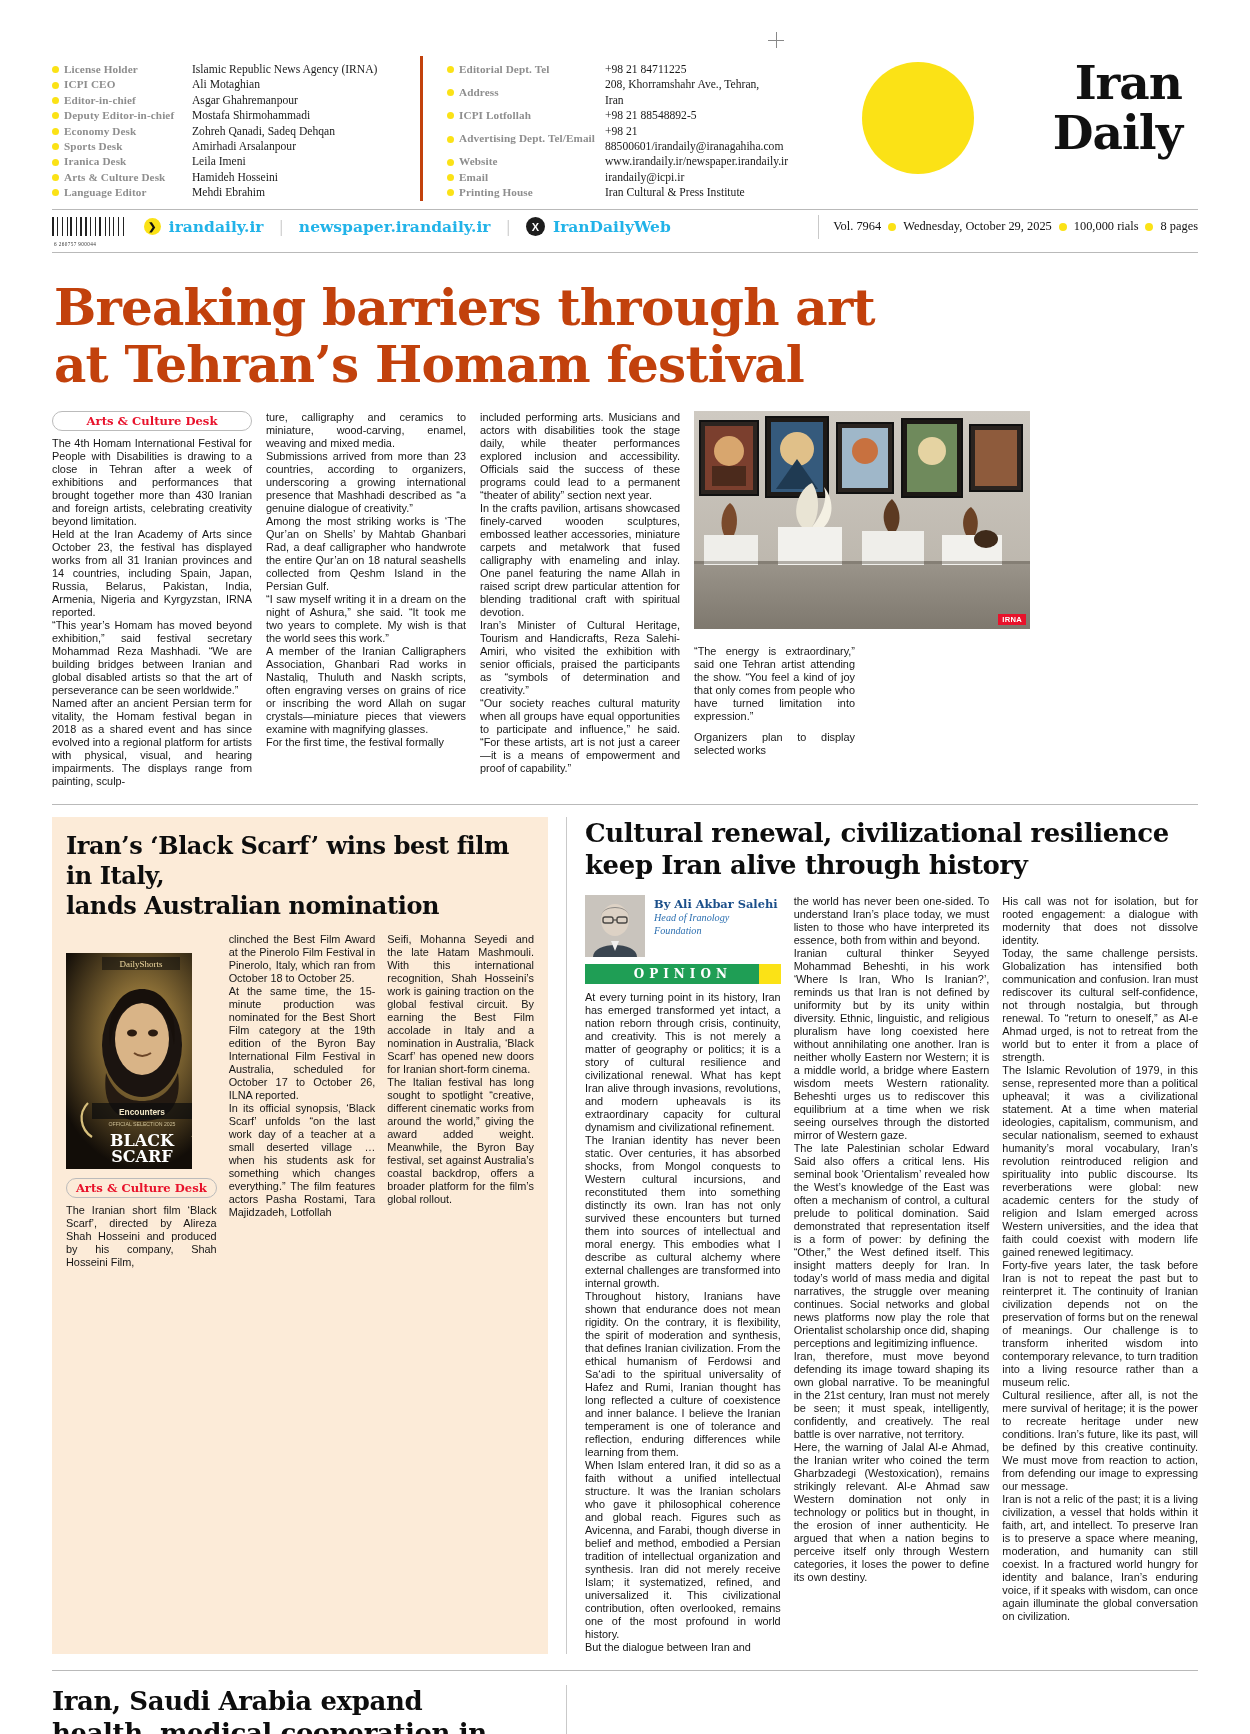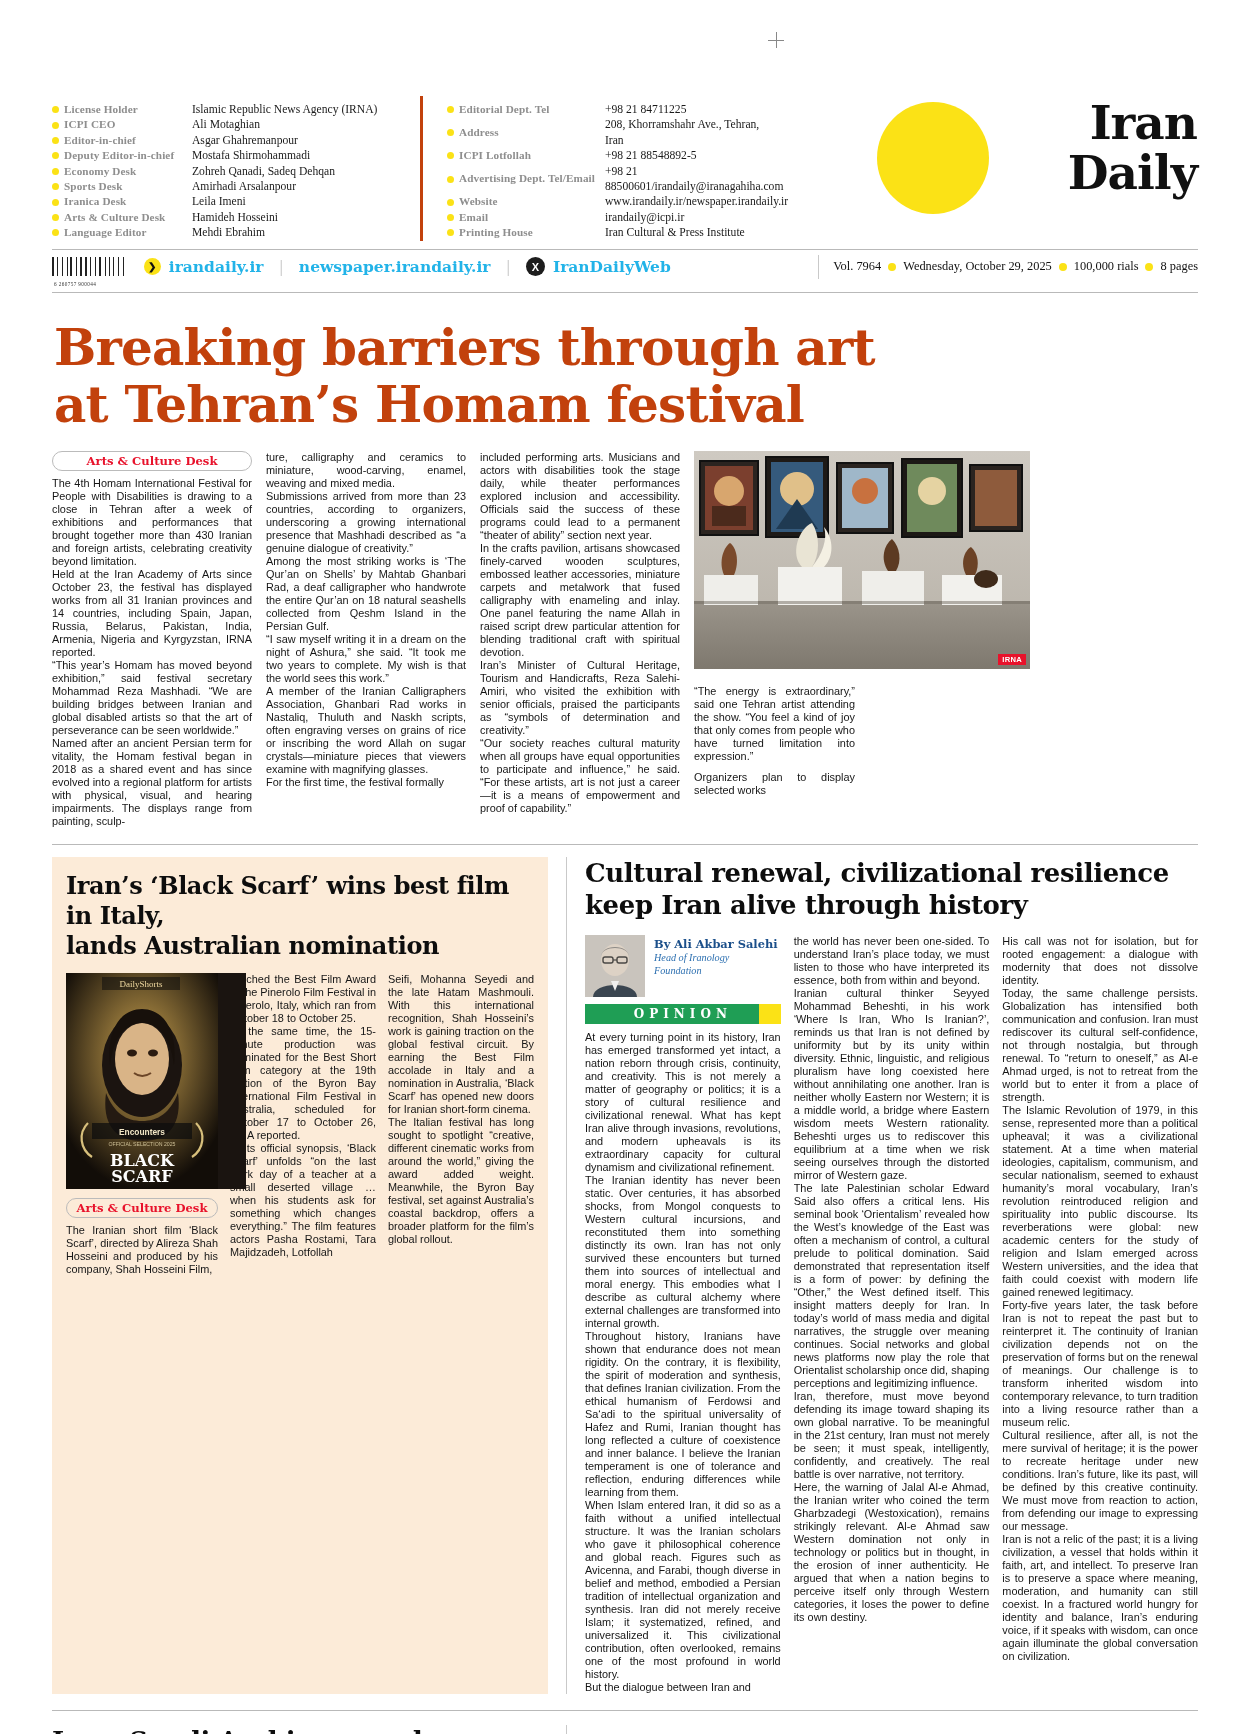--- a/index.html
+++ b/index.html
@@ -15,36 +15,36 @@
   .page { position:absolute; left:0; top:0; width:1250px; height:1734px; }
 
   
   .cropmark { position:absolute; left:768px; top:32px; width:16px; height:16px; }
   .cropmark:before { content:""; position:absolute; left:0; top:7.5px; width:16px; height:1px; background:#888; }
   .cropmark:after  { content:""; position:absolute; left:7.5px; top:0; width:1px; height:16px; background:#888; }
 
   .sheet { position:absolute; left:52px; top:56px; width:1146px; }
 
   
-  .masthead { display:flex; align-items:flex-end; position:relative; min-height:128px;margin-top:40px; }
+  .masthead { display:flex; align-items:flex-end; position:relative; min-height:128px; }
   .mh-col { padding-top:6px; }
   .mh-col.a { width:360px; }
   .mh-col.b { width:358px; padding-left:24px; border-left:3px solid #c2410c; margin-left:8px; min-height:116px; }
   .mh-row { display:flex; line-height:15.4px; font-size:11.2px; }
   .mh-label {
     color:#8e8e8e; font-weight:bold; letter-spacing:.1px;
     display:flex; align-items:center; gap:5px;
   }
   .mh-col.a .mh-label { width:140px; flex:0 0 140px; }
   .mh-col.b .mh-label { width:158px; flex:0 0 158px; }
   .dot { width:7px; height:7px; border-radius:50%; background:#FBE216; display:inline-block; flex:0 0 7px; }
   .mh-val { color:#1a1a1a; font-size:11.6px; }
 
   
-  .logo-wrap { position:absolute; right:1px; top:-4px; width:330px; height:130px; }
+  .logo-wrap { position:absolute; right:16px; top:-4px; width:330px; height:130px; }
   .logo-circle {
     position:absolute; left:10px; top:10px; width:112px; height:112px;
     border-radius:50%; background:#FBE216;
   }
   .logo-text {
     position:absolute; right:0; top:6px; text-align:right;
     font-family:"DejaVu Serif", serif; font-weight:bold;
     font-size:47px; line-height:50px; letter-spacing:-1px; color:#111;
   }
 
@@ -124,21 +124,21 @@
   .mid-left { width:496px; background:#FCEBD8; padding:14px 14px 16px 14px; }
   .mid-right { width:632px; padding-left:18px; border-left:1px solid #c9c9c9; }
 
   .subhead {
     font-family:"DejaVu Serif", serif; font-weight:bold;
     font-size:24px; line-height:30px; letter-spacing:-0.4px; color:#0d0d0d;
     margin:0 0 12px 0;
   }
   .mid-left .cols { display:flex; gap:12px; }
   .poster-col { width:152px; }
-  .poster { width:180px; height:216px; position:relative; overflow:hidden; background:#1a1410; }
+  .poster { width:126px; height:216px; position:relative; overflow:hidden; background:#1a1410;margin-top:20px; }
   .mid-col { width:148px; }
 
   .subhead2 {
     font-family:"DejaVu Serif", serif; font-weight:bold;
     font-size:26px; line-height:32px; letter-spacing:-0.4px; color:#0d0d0d;
     margin:0 0 14px 0;
   }
   .op-cols { display:flex; gap:13px; }
   .op-col { width:196px; }
   .author-row { display:flex; gap:9px; margin-bottom:6px; }

